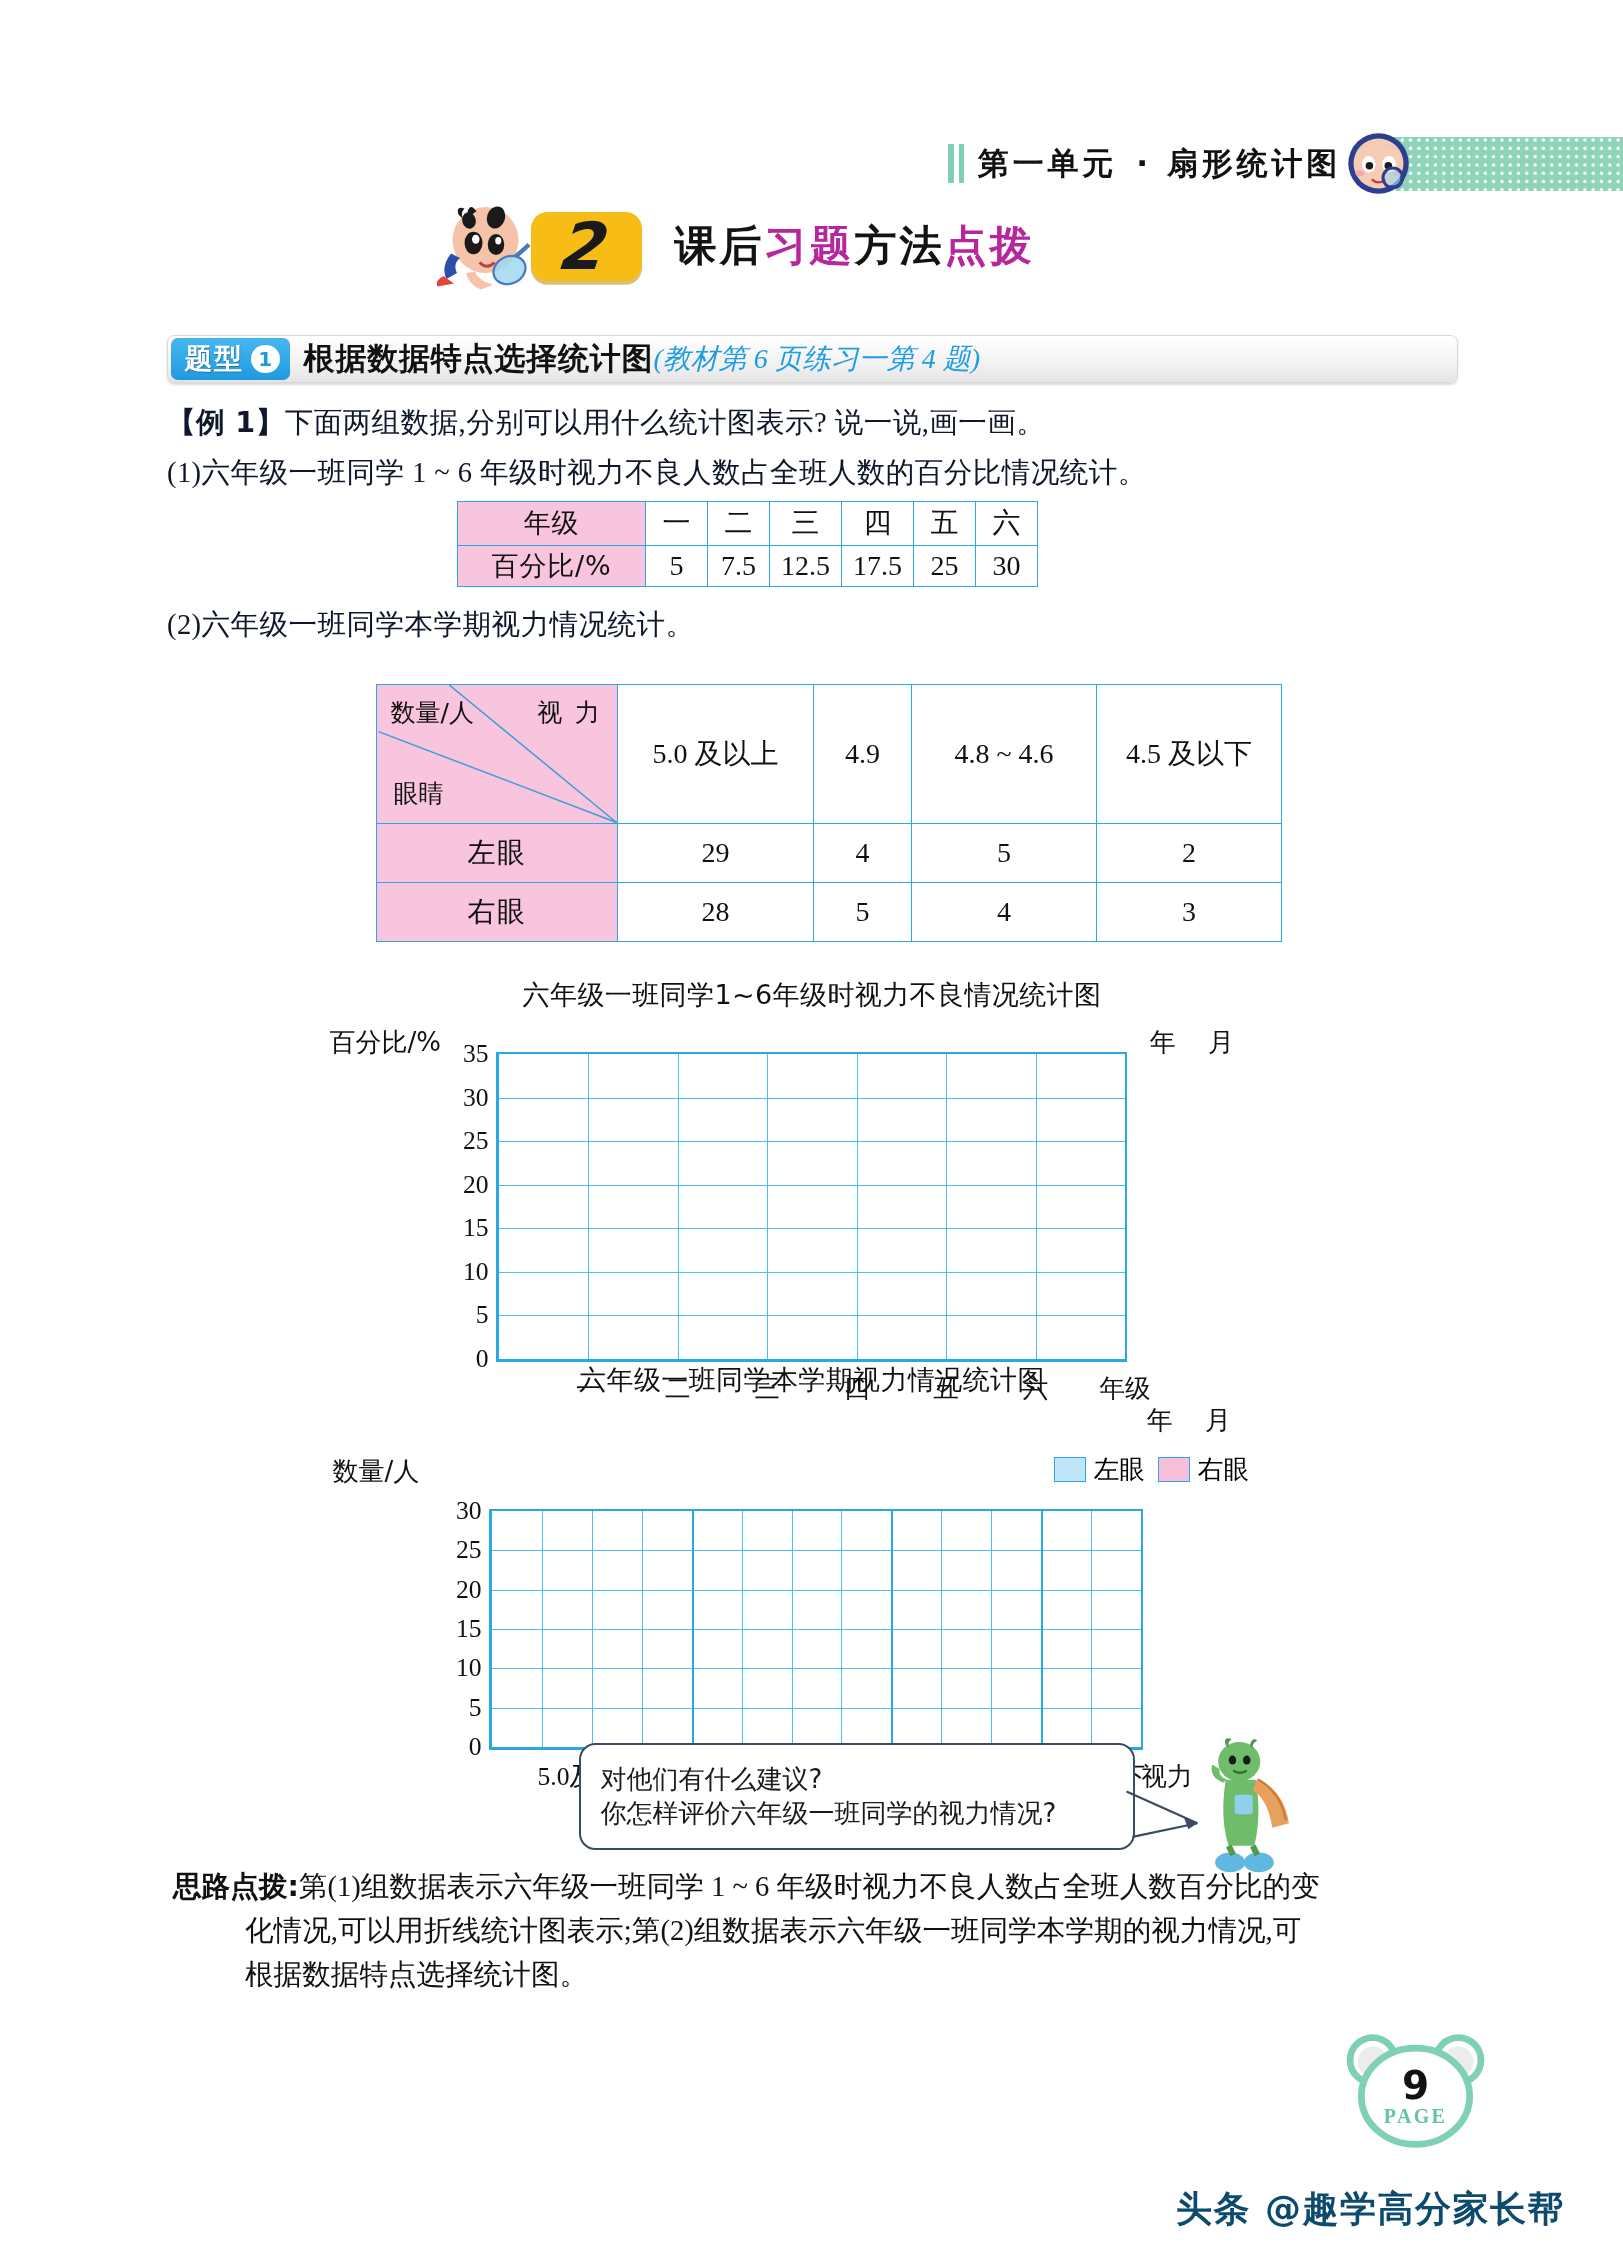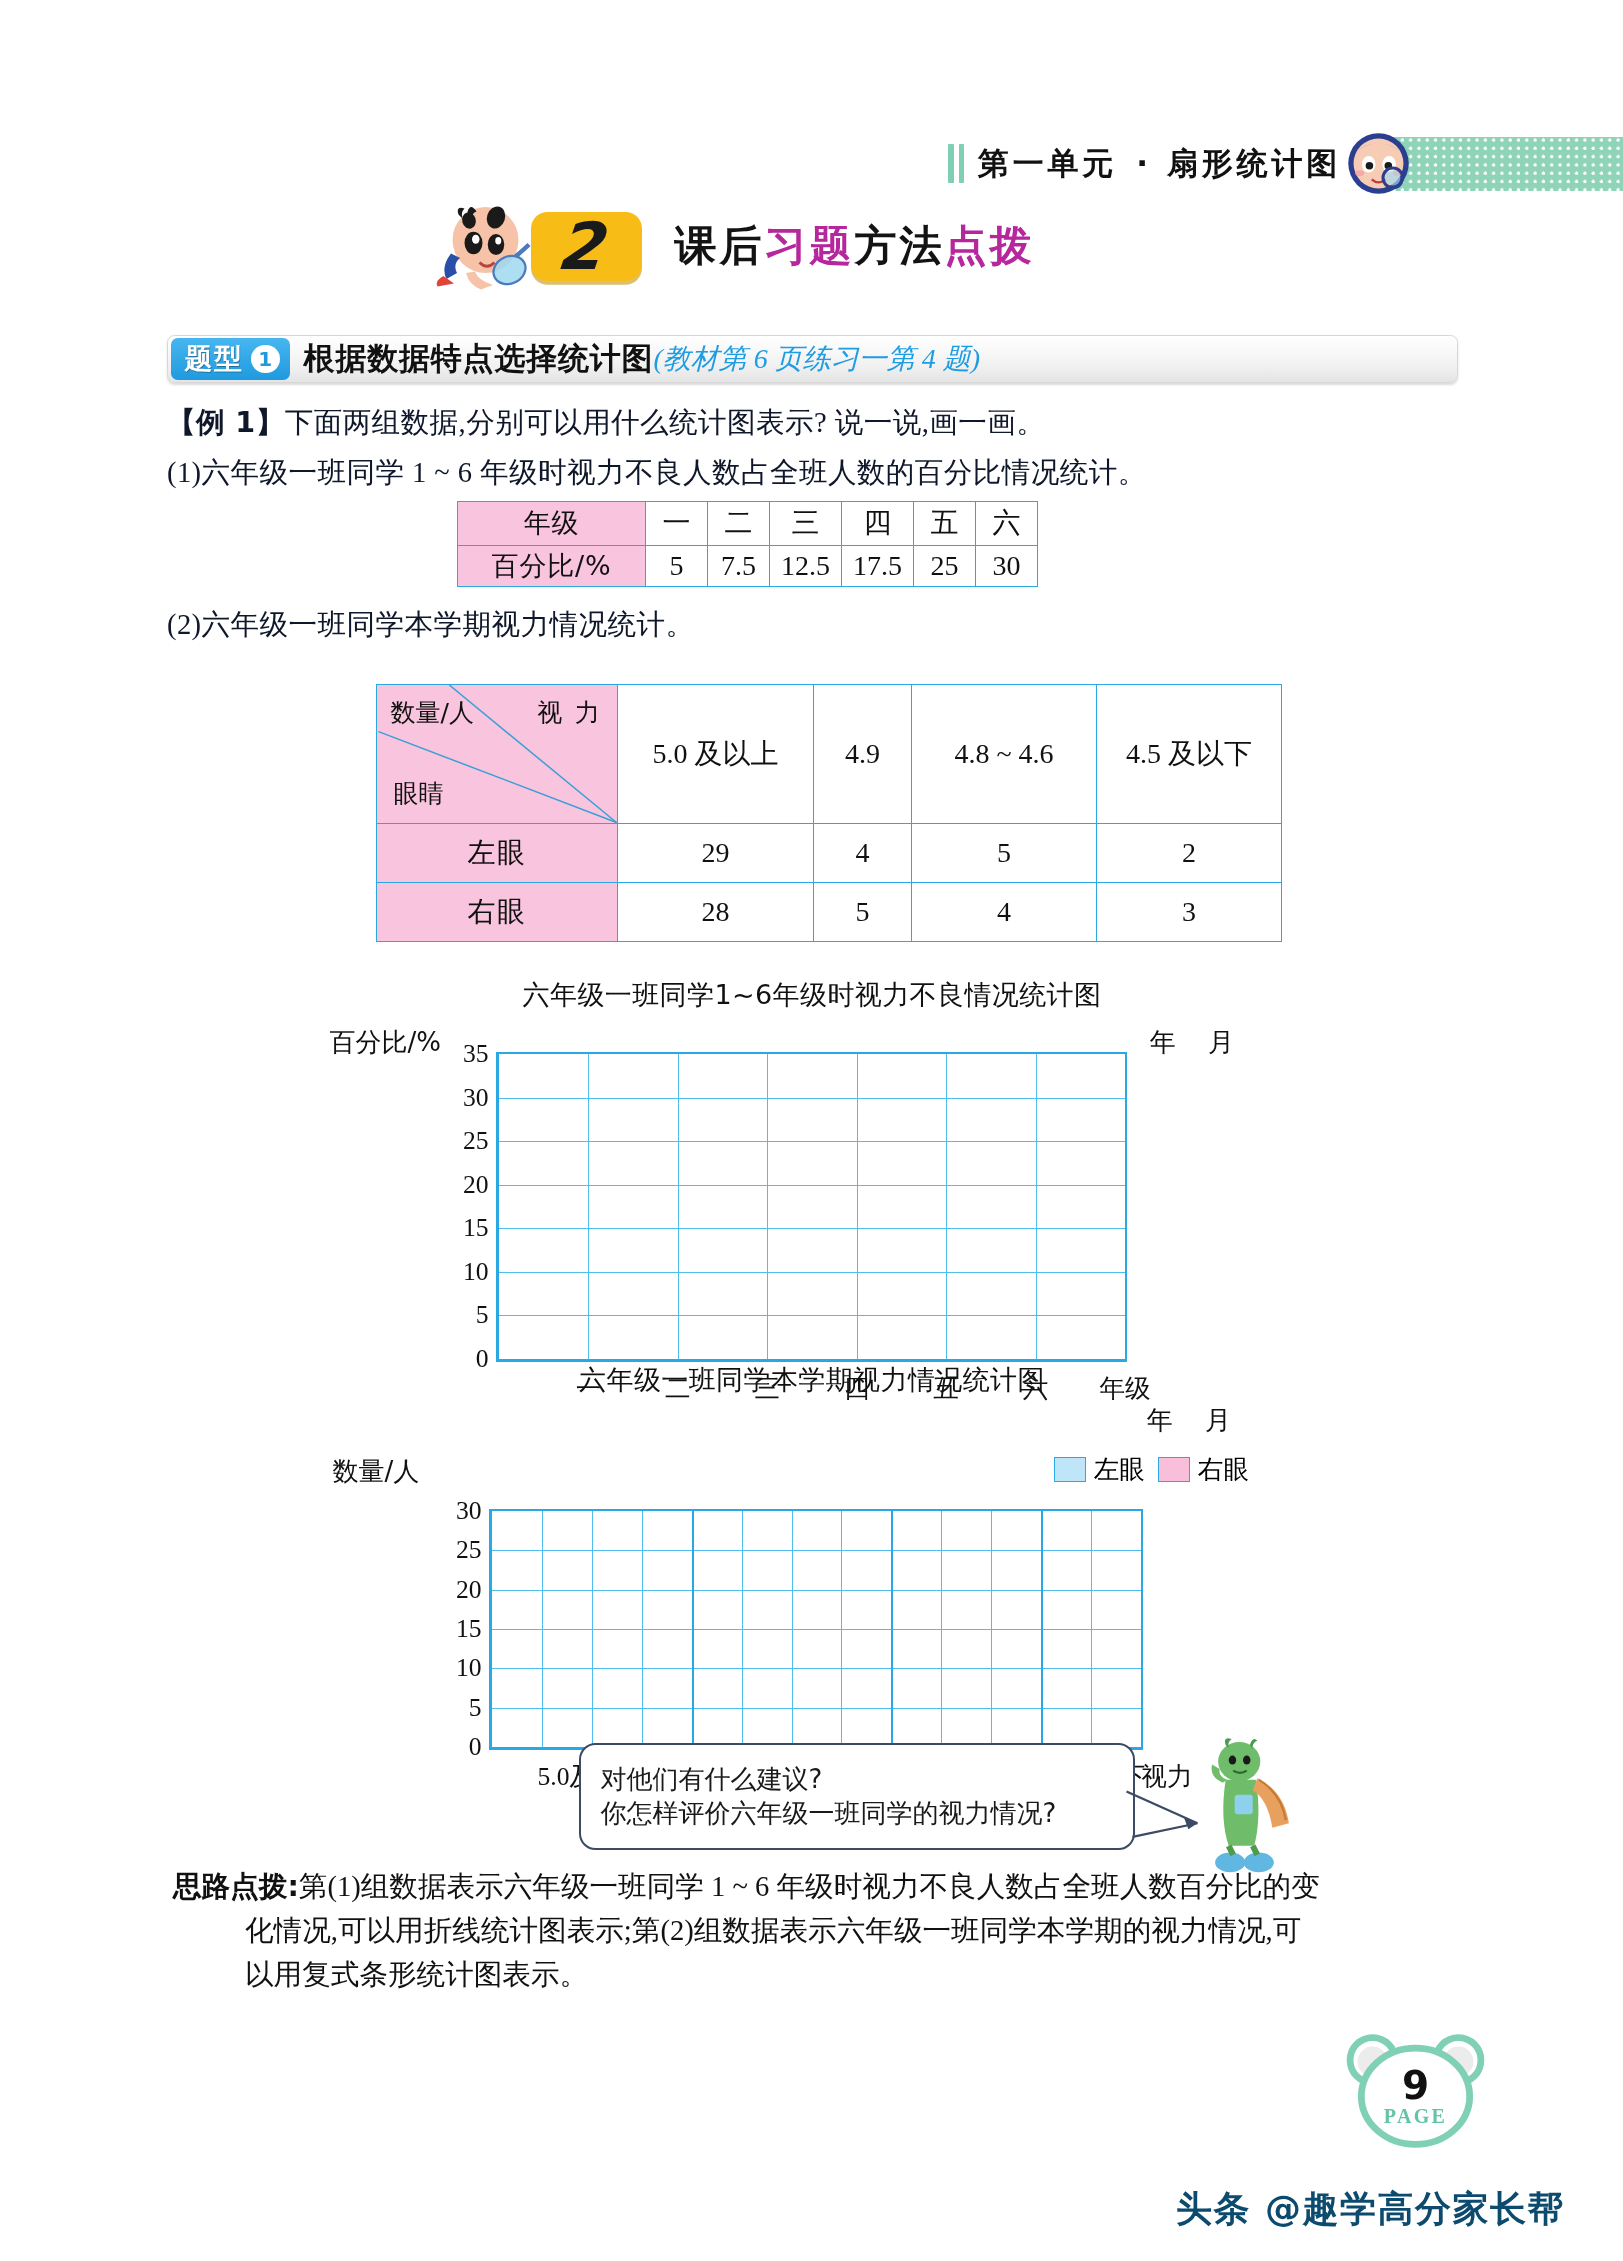--- a/index.html
+++ b/index.html
@@ -616,21 +616,21 @@
       <ellipse cx="78" cy="168" rx="20" ry="13" fill="#5fb7e2"></ellipse>
       <path d="M38 146 L44 158" stroke="#4f9a4c" stroke-width="8"></path>
       <path d="M70 146 L76 158" stroke="#4f9a4c" stroke-width="8"></path>
     </svg>
   </span>
 </div>
 
 <div class="hint">
   <p class="i1"><span class="lead">思路点拨:</span><span>第(1)组数据表示六年级一班同学 1 ~ 6 年级时视力不良人数占全班人数百分比的变</span></p>
   <p class="i2">化情况,可以用折线统计图表示;第(2)组数据表示六年级一班同学本学期的视力情况,可</p>
-  <p class="i2">以用复式条形统计图表示。</p>
+  <p class="i2">根据数据特点选择统计图。</p>
 </div>
 
 <div class="page-badge">
   <svg viewBox="0 0 230 170" width="173" height="128">
     <circle cx="58" cy="44" r="30" fill="none" stroke="#7fd0b4" stroke-width="9"></circle>
     <circle cx="172" cy="44" r="30" fill="none" stroke="#7fd0b4" stroke-width="9"></circle>
     <circle cx="58" cy="46" r="20" fill="#ececec"></circle>
     <circle cx="172" cy="46" r="20" fill="#ececec"></circle>
     <ellipse cx="115" cy="92" rx="72" ry="64" fill="#ffffff" stroke="#7fd0b4" stroke-width="9"></ellipse>
   </svg>

